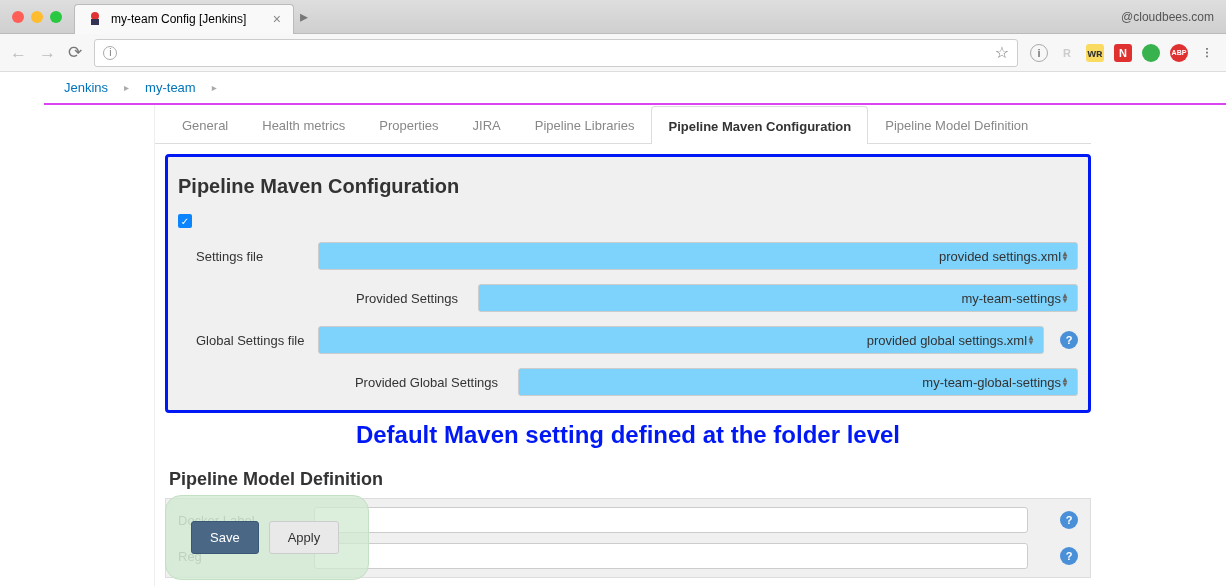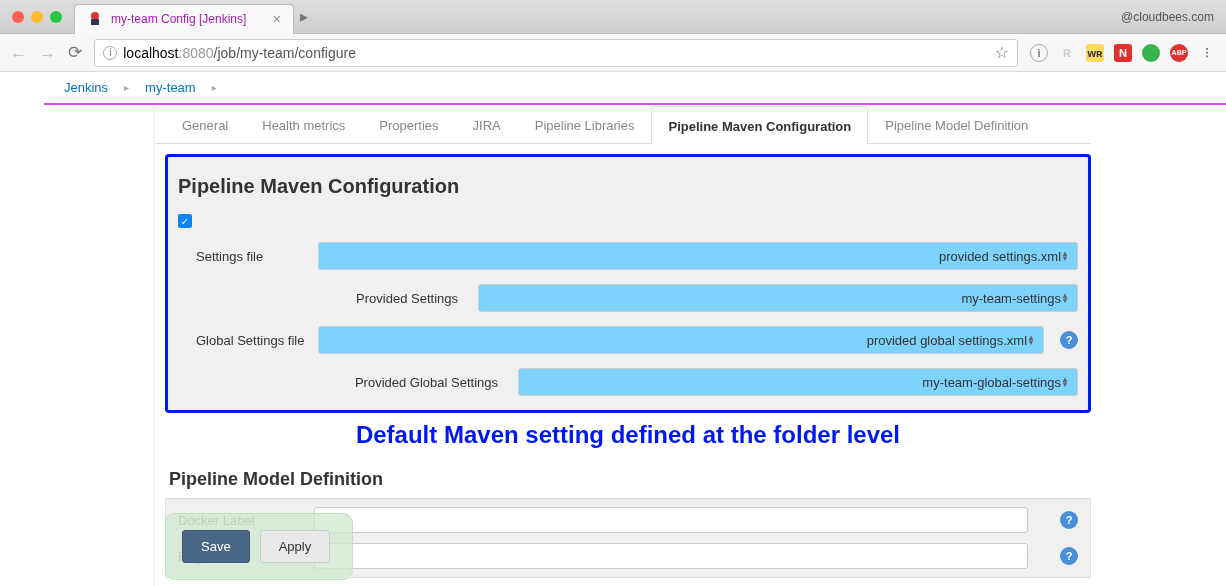--- a/index.html
+++ b/index.html
@@ -8,21 +8,21 @@
 
 .browser-chrome { background: #f0f0f0; }
 .tab-bar { display: flex; align-items: center; height: 34px; background: linear-gradient(#dedede, #cfcfcf); padding-left: 8px; border-bottom: 1px solid #bbb; }
 .mac-dots { display: flex; gap: 7px; margin-right: 12px; margin-left: 4px; }
 .dot { width: 12px; height: 12px; border-radius: 50%; }
 .dot.red { background: #ff5f57; }
 .dot.yellow { background: #febc2e; }
 .dot.green { background: #28c840; }
 .browser-tab { display: flex; align-items: center; background: #f9f9f9; border: 1px solid #bbb; border-bottom: none; border-radius: 4px 4px 0 0; padding: 6px 12px; height: 30px; margin-top: 4px; gap: 8px; width: 220px; }
 .tab-favicon { width: 16px; height: 16px; display: inline-flex; align-items: center; justify-content: center; }
-.tab-title { font-size: 12px; color: #a21caf; flex: 1; white-space: nowrap; overflow: hidden; text-overflow: ellipsis; }
+.tab-title { font-size: 12px; color: #000000; flex: 1; white-space: nowrap; overflow: hidden; text-overflow: ellipsis; }
 .tab-close { color: #888; font-size: 14px; }
 .new-tab { margin-left: 6px; color: #777; font-size: 16px; }
 .cloudbees { margin-left: auto; margin-right: 12px; color: #555; font-size: 12px; }
 
 .url-bar { display: flex; align-items: center; height: 38px; background: #f7f7f7; padding: 0 10px; gap: 12px; border-bottom: 1px solid #ddd; }
 .url-nav-btn { color: #777; font-size: 17px; }
 .url-nav-btn.disabled { color: #bbb; }
 .url-field { flex: 1; display: flex; align-items: center; background: #fff; border: 1px solid #ccc; border-radius: 3px; height: 28px; padding: 0 8px; gap: 6px; font-size: 14px; }
 .url-text { color: #333; }
 .url-host { color: #000; }
@@ -60,21 +60,21 @@
 
 .annotation { text-align: center; color: #0018f4; font-size: 24px; font-weight: bold; margin: 8px 135px 20px 10px; }
 
 .lower-section { margin: 0 135px 0 10px; background: #f0f0f0; border: 1px solid #ddd; padding: 8px 12px; }
 .lower-heading { font-size: 18px; font-weight: bold; color: #333; margin-bottom: 8px; }
 .lower-row { display: flex; align-items: center; gap: 26px; margin-bottom: 10px; }
 .lower-label { width: 110px; color: #888; }
 .text-input { flex: 1; background: #fff; border: 1px solid #ccc; border-radius: 3px; height: 26px; padding: 0 6px; }
 
 
-.action-bar { position: absolute; bottom: 6px; left: 165px; background: rgba(208, 232, 208, 0.75); border: 1px solid #c3e0c3; border-radius: 10px; padding: 16px; display: flex; gap: 10px; width: 188px; }
+.action-bar { position: absolute; bottom: 6px; left: 165px; background: rgba(208, 232, 208, 0.75); border: 1px solid #c3e0c3; border-radius: 16px; padding: 25px; display: flex; gap: 10px; width: 204px; }
 .btn { padding: 8px 18px; border-radius: 3px; font-size: 13px; border: 1px solid #ccc; cursor: pointer; }
 .btn-save { background: #4a6785; color: #fff; border-color: #3a5775; }
 .btn-apply { background: #e9e9e9; color: #333; }
 </style>
 </head>
 <body>
 
 <div class="browser-chrome">
   <div class="tab-bar">
     <div class="mac-dots">
@@ -94,23 +94,20 @@
     </div>
     <span class="new-tab">▸</span>
     <span class="cloudbees">@cloudbees.com</span>
   </div>
   <div class="url-bar">
     <span class="url-nav-btn disabled">←</span>
     <span class="url-nav-btn disabled">→</span>
     <span class="url-nav-btn">⟳</span>
     <div class="url-field">
       <span style="color:#777;border:1px solid #aaa;border-radius:50%;width:14px;height:14px;display:inline-flex;align-items:center;justify-content:center;font-size:10px;">i</span>
-      <span class="url-text">
-        <span class="url-host">localhost</span><span class="url-port">:8080</span><span class="url-path">/job/my-team/configure</span>
-      </span>
       <span class="star-icon">☆</span>
     </div>
     <div class="ext-icons">
       <span class="ext-ico" style="color:#777;border:1px solid #aaa;border-radius:50%;">i</span>
       <span class="ext-ico" style="color:#ccc;">R</span>
       <span class="ext-ico" style="background:#fadb5f;color:#333;">wʀ</span>
       <span class="ext-ico" style="background:#e03131;color:#fff;">N</span>
       <span class="ext-ico" style="background:#37b24d;border-radius:50%;"></span>
       <span class="ext-ico" style="background:#e03131;color:#fff;border-radius:50%;font-size:7px;">ABP</span>
       <span class="ext-ico" style="color:#666;">⋮</span>

